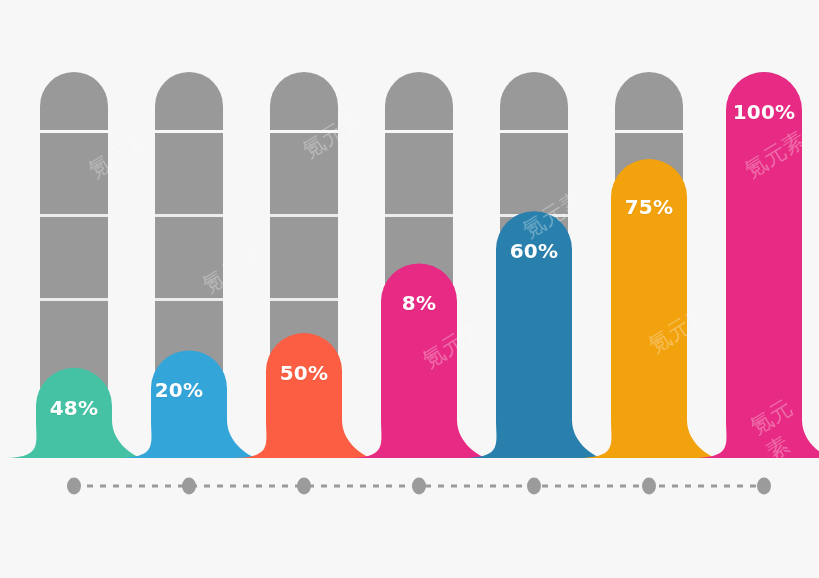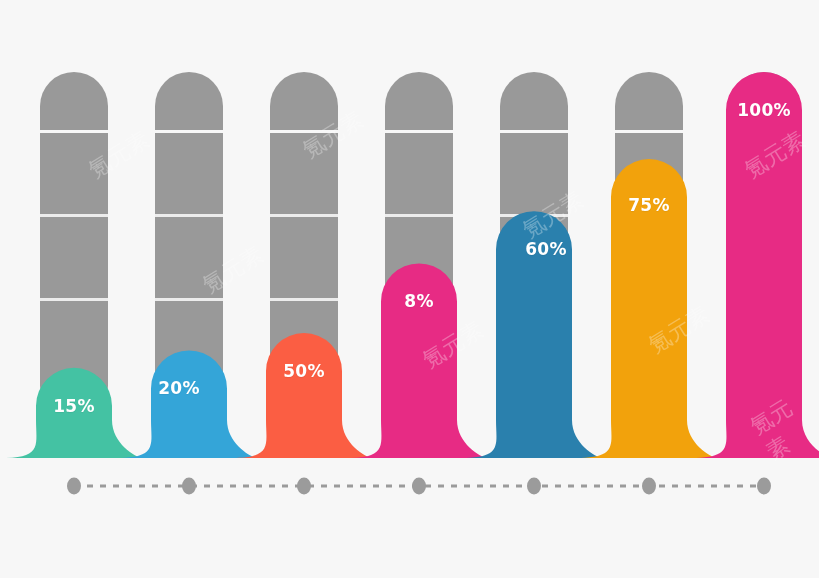--- a/index.html
+++ b/index.html
@@ -14,21 +14,21 @@
     width:819px;
     height:578px;
     background:#f7f7f7;
   }
   #chart-svg { position:absolute; left:0; top:0; }
   .bar-label {
     position:absolute;
     color:#ffffff;
     font-family:"DejaVu Sans", sans-serif;
     font-weight:bold;
-    font-size:17px;
+    font-size:20px;
     letter-spacing:0.2px;
     text-align:center;
     white-space:nowrap;
     text-shadow:0 1px 1px rgba(0,0,0,0.06);
     pointer-events:none;
   }
   .wm {
     position:absolute;
     color:rgba(255,255,255,0.30);
     font-size:22px;
@@ -141,22 +141,22 @@
   <div class="wm" style="left:86px;  top:140px;">氪元素</div>
   <div class="wm" style="left:200px; top:255px;">氪元素</div>
   <div class="wm" style="left:300px; top:120px;">氪元素</div>
   <div class="wm" style="left:420px; top:330px;">氪元素</div>
   <div class="wm" style="left:520px; top:200px;">氪元素</div>
   <div class="wm" style="left:646px; top:315px;">氪元素</div>
   <div class="wm" style="left:742px; top:140px;">氪元素</div>
   <div class="wm" style="left:756px; top:395px;">氪元素</div>
 
   <div id="label-layer">
-      <div class="bar-label" style="left: 34px; width: 80px; top: 395.8px;">15%</div>
+      <div class="bar-label" style="left: 34px; width: 80px; top: 395.8px;">48%</div>
       <div class="bar-label" style="left: 139px; width: 80px; top: 378.4px;">20%</div>
       <div class="bar-label" style="left: 264px; width: 80px; top: 361px;">50%</div>
       <div class="bar-label" style="left: 379px; width: 80px; top: 291.4px;">8%</div>
-      <div class="bar-label" style="left: 506px; width: 80px; top: 239.2px;">60%</div>
+      <div class="bar-label" style="left: 494px; width: 80px; top: 239.2px;">60%</div>
       <div class="bar-label" style="left: 609px; width: 80px; top: 195px;">75%</div>
       <div class="bar-label" style="left: 724px; width: 80px; top: 100px;">100%</div>
     </div>
 
 </div>
 
 </body></html>

